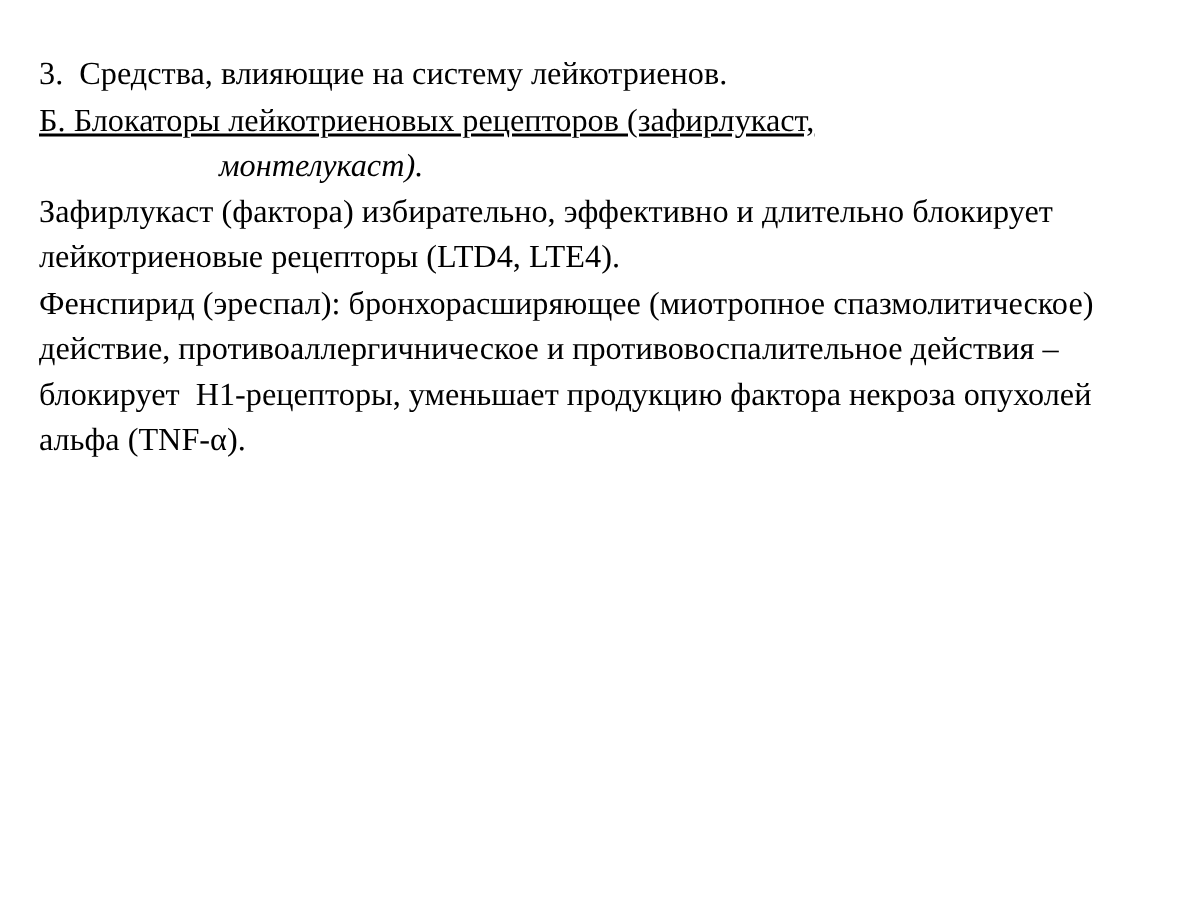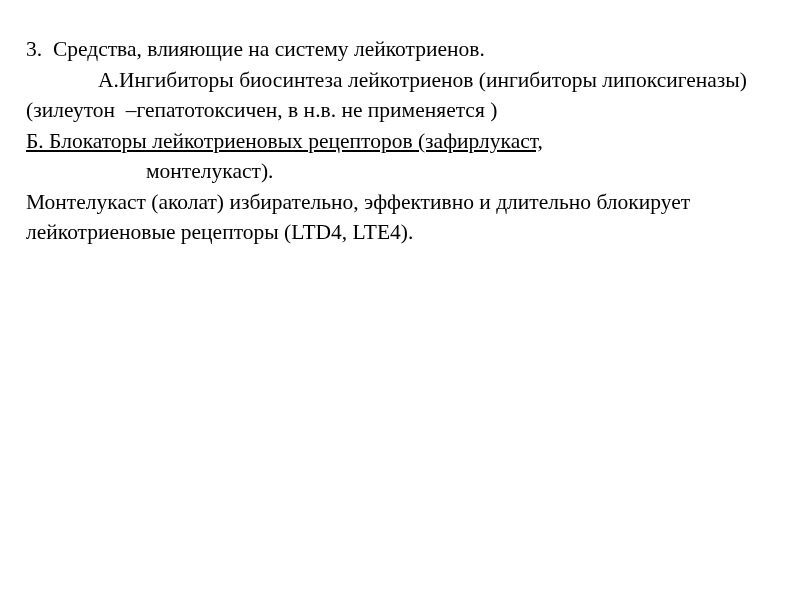--- a/index.html
+++ b/index.html
@@ -32,26 +32,27 @@
   }
   .indent-a {
     text-indent: 72px;
   }
   .indent-b {
     text-indent: 0;
     text-decoration: underline;
   }
   .line-center-ind {
     text-indent: 120px;
+    font-style: italic;
   }
 </style>
 </head>
 <body>
 
 <div class="slide">
   <div class="body-text">
     <p class="para">3.  Средства, влияющие на систему лейкотриенов.</p>
-    <p class="para indent-a">A.Ингибиторы биосинтеза лейкотриенов (ингибиторы липоксигеназы) (зилеутон  –гепатотоксичен, в н.в. не применяется )</p>
     <p class="para indent-b">Б. Блокаторы лейкотриеновых рецепторов (зафирлукаст,</p>
     <p class="para line-center-ind">монтелукаст).</p>
-    <p class="para">Монтелукаст (аколат) избирательно, эффективно и длительно блокирует лейкотриеновые рецепторы (LTD4, LTE4).</p>
+    <p class="para">Зафирлукаст (фактора) избирательно, эффективно и длительно блокирует лейкотриеновые рецепторы (LTD4, LTE4).</p>
+    <p class="para">Фенспирид (эреспал): бронхорасширяющее (миотропное спазмолитическое) действие, противоаллергичническое и противовоспалительное действия – блокирует  Н1-рецепторы, уменьшает продукцию фактора некроза опухолей альфа (TNF-α).</p>
   </div>
 </div>
 
 </body></html>

